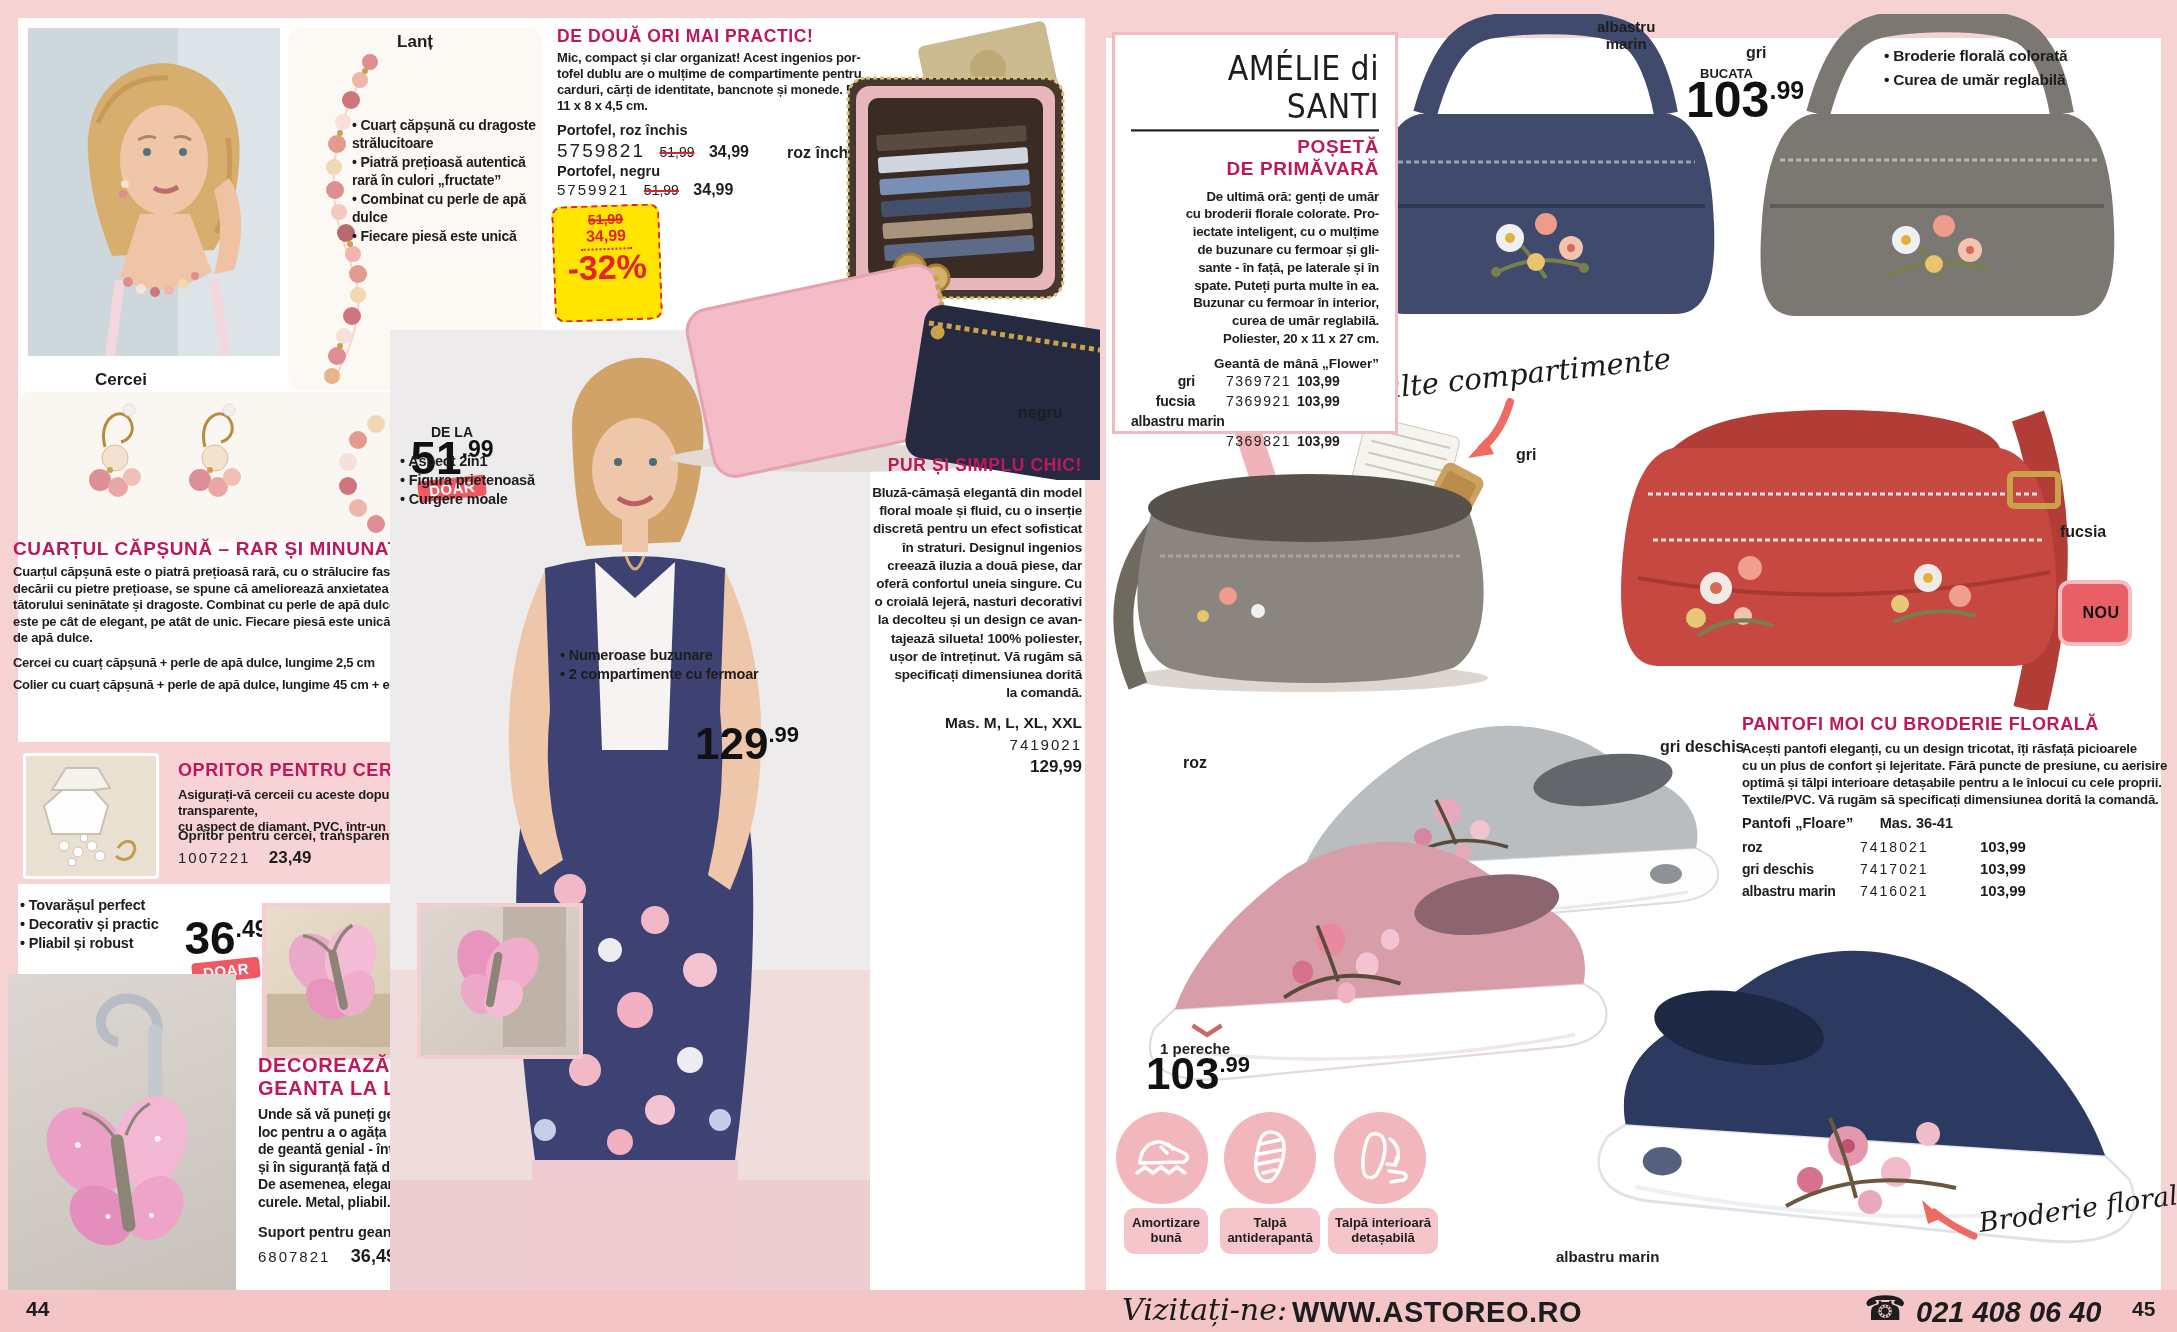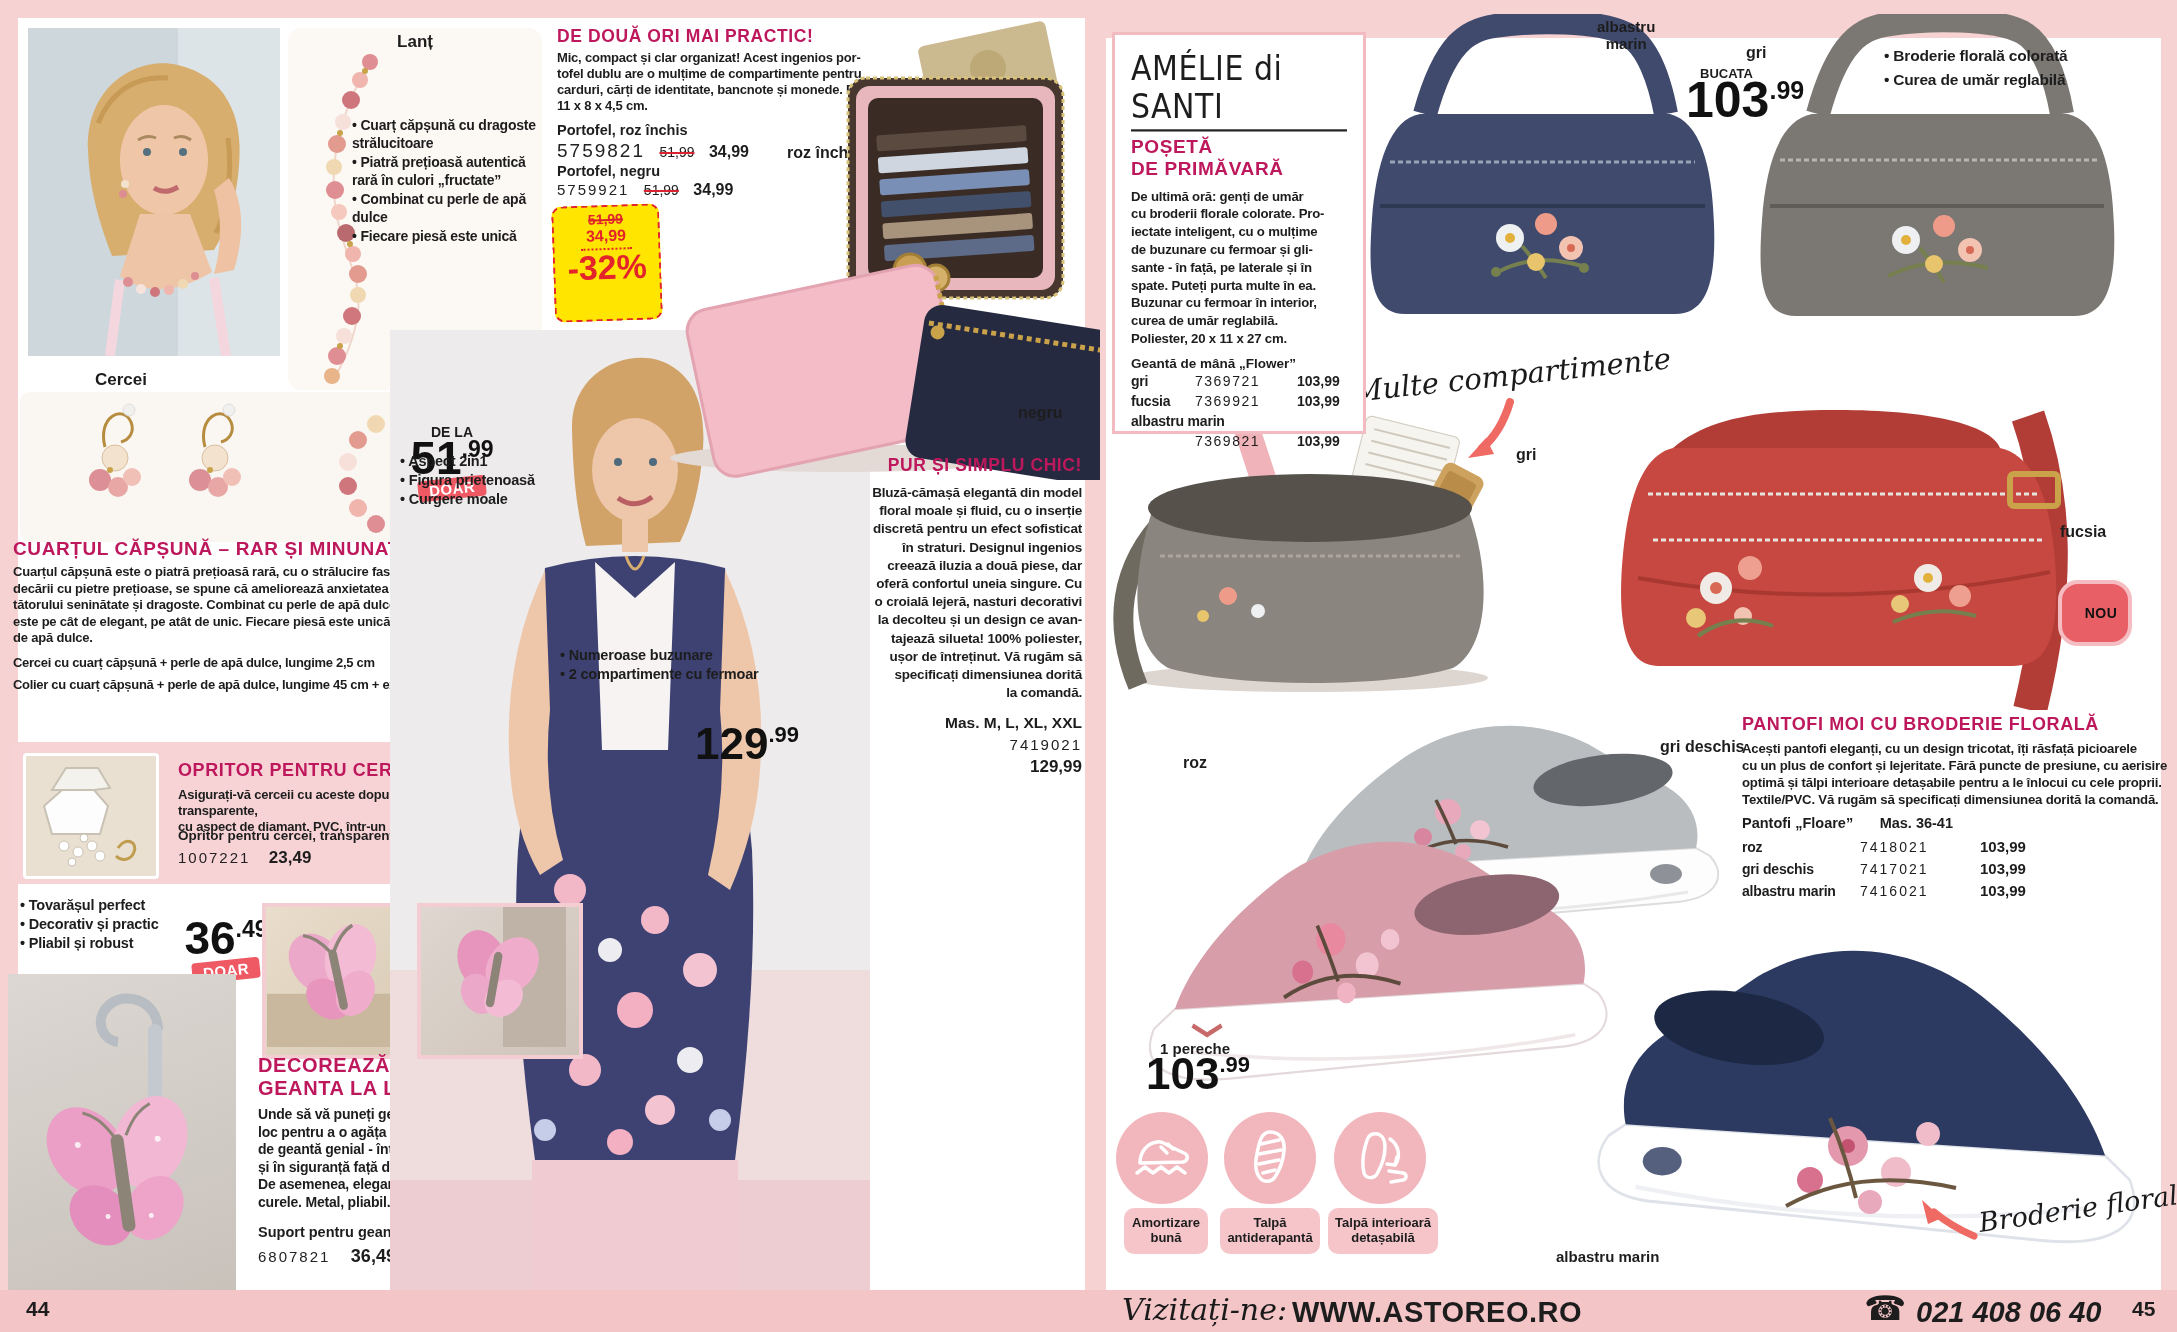--- a/index.html
+++ b/index.html
@@ -32,22 +32,22 @@
   .srow{display:flex;font-size:14px;line-height:22px;align-items:baseline;}
   .srow .nm{width:118px;font-weight:700;letter-spacing:-.2px;}
   .srow .cd{width:112px;font-weight:400;letter-spacing:2px;}
   .srow .pr{font-weight:700;margin-left:8px;font-size:15px;}
   .script{font-family:"DejaVu Serif",serif;font-style:italic;color:#1a1a1a;}
   .circle{border-radius:50%;background:#f2b6bd;display:flex;align-items:center;justify-content:center;}
   .fpill{background:#f5c5ca;border-radius:10px;display:flex;align-items:center;justify-content:center;
          text-align:center;font-size:13px;font-weight:700;line-height:1.15;}
   .badge32{background:#ffe500;border:2px dashed #e3242b;border-radius:10px;box-shadow:0 0 0 5px #fff;
            text-align:center;color:#e3242b;padding-top:4px;transform:rotate(-2deg);}
-  .nou{background:#e95f66;border:4px solid #f5bdc1;border-radius:20px;display:flex;align-items:center;
-       justify-content:center;font-weight:700;font-size:14px;color:#111;letter-spacing:.5px;padding-left:12px;}
+  .nou{background:#e95f66;border:4px solid #f5bdc1;border-radius:12px;display:flex;align-items:center;
+       justify-content:center;font-weight:700;font-size:16px;color:#111;letter-spacing:.5px;padding-left:12px;}
   svg{display:block;}
 </style>
 </head>
 <body>
 
 <div id="stage">
 
   <div class="abs panel" style="left:18px;top:18px;width:1067px;height:1274px;"></div>
 
   <div class="abs" style="left:28px;top:28px;width:252px;height:328px;overflow:hidden;">
@@ -458,21 +458,21 @@
   <div class="abs b" style="left:1700px;top:66px;font-size:13px;z-index:2;">BUCATA</div>
   <div class="abs bp" style="left:1686px;top:80px;font-size:50px;z-index:2;">
     <span>103</span>
       <span class="dec">99</span>
   </div>
   <div class="abs" style="left:1884px;top:44px;font-size:15.5px;z-index:2;">
     <div class="bullet" style="line-height:1.55;">Broderie florală colorată</div>
     <div class="bullet" style="line-height:1.55;">Curea de umăr reglabilă</div>
   </div>
 
-  <div class="abs" style="left:1112px;top:32px;width:254px;height:402px;background:#fff;border:3px solid #f2bac1;z-index:3;box-sizing:border-box;padding:14px 16px;">
+  <div class="abs" style="left:1112px;top:32px;width:286px;height:402px;background:#fff;border:3px solid #f2bac1;z-index:3;box-sizing:border-box;padding:14px 16px;text-align:right;">
     <div style="font-family:'DejaVu Sans',sans-serif;font-size:30px;letter-spacing:.5px;border-bottom:2px solid #222;display:inline-block;padding-bottom:3px;transform:scaleY(1.1);transform-origin:left top;">AMÉLIE di SANTI</div>
     <div class="hd pre" style="font-size:19px;margin-top:12px;">POȘETĂ
 DE PRIMĂVARĂ</div>
     <div class="txt pre" style="font-size:13.2px;line-height:17.8px;margin-top:8px;">De ultimă oră: genți de umăr
 cu broderii florale colorate. Pro-
 iectate inteligent, cu o mulțime
 de buzunare cu fermoar și gli-
 sante - în față, pe laterale și în
 spate. Puteți purta multe în ea.
 Buzunar cu fermoar în interior,

